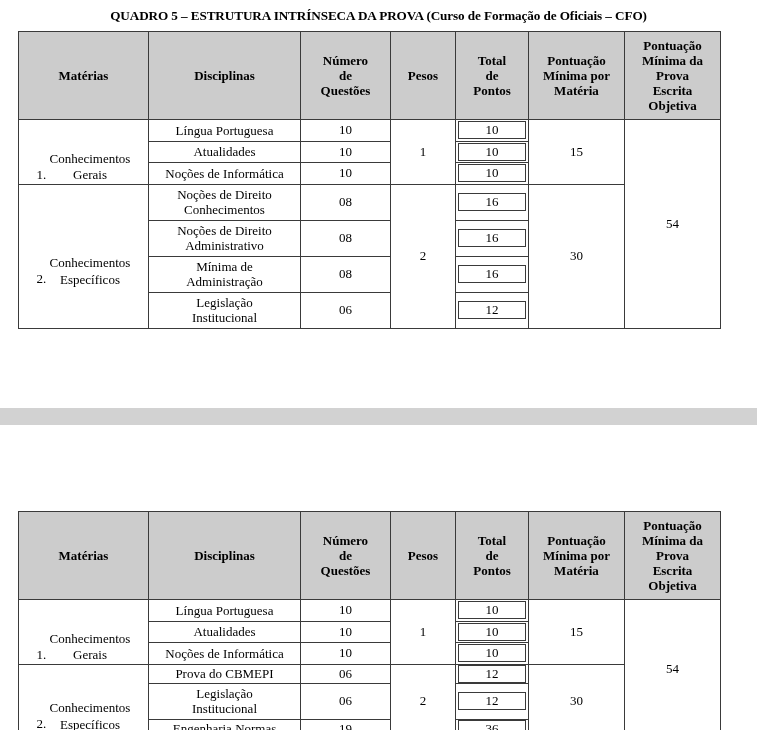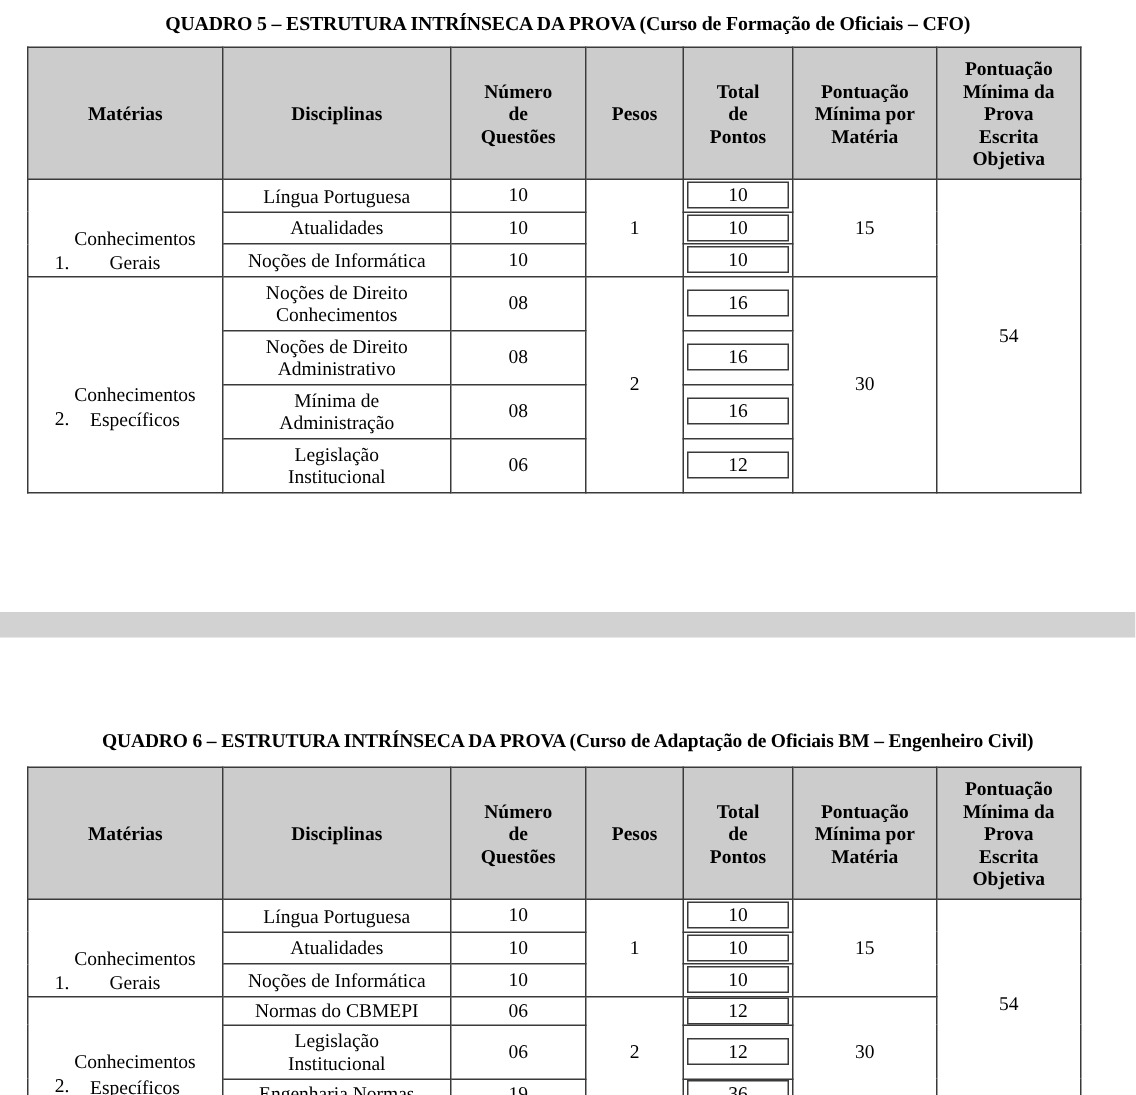--- a/index.html
+++ b/index.html
@@ -252,21 +252,20 @@
             <div class="box">12</div>
           </td>
         </tr>
 
       </tbody>
     </table>
   </div>
 
   <div class="sep-band"></div>
 
-  <div class="quadro-title" id="title-q6">QUADRO 6 – ESTRUTURA INTRÍNSECA DA PROVA (Curso de Adaptação de Oficiais BM – Engenheiro Civil)</div>
 
   <div class="tbl-wrap" id="tbl6-wrap">
     <table class="prova">
       <colgroup>
         <col class="c-materias">
           <col class="c-disc">
           <col class="c-num">
         <col class="c-pesos">
           <col class="c-total">
           <col class="c-pmin">
@@ -336,21 +335,21 @@
         </tr>
 
         <tr class="r1">
           <td class="materia" rowspan="3">
             <span class="num-lbl">2.</span>
             <span class="mt">
               <span>Conhecimentos</span><br>
               <span>Específicos</span>
             </span>
           </td>
-          <td class="disc">Normas do CBMEPI</td>
+          <td class="disc">Prova do CBMEPI</td>
           <td class="ctr">06</td>
           <td class="ctr" rowspan="3">2</td>
           <td class="total-cell">
             <div class="box">12</div>
           </td>
           <td class="ctr" rowspan="3">30</td>
         </tr>
         <tr class="r2">
           <td class="disc">
             <span>Legislação</span><br>

